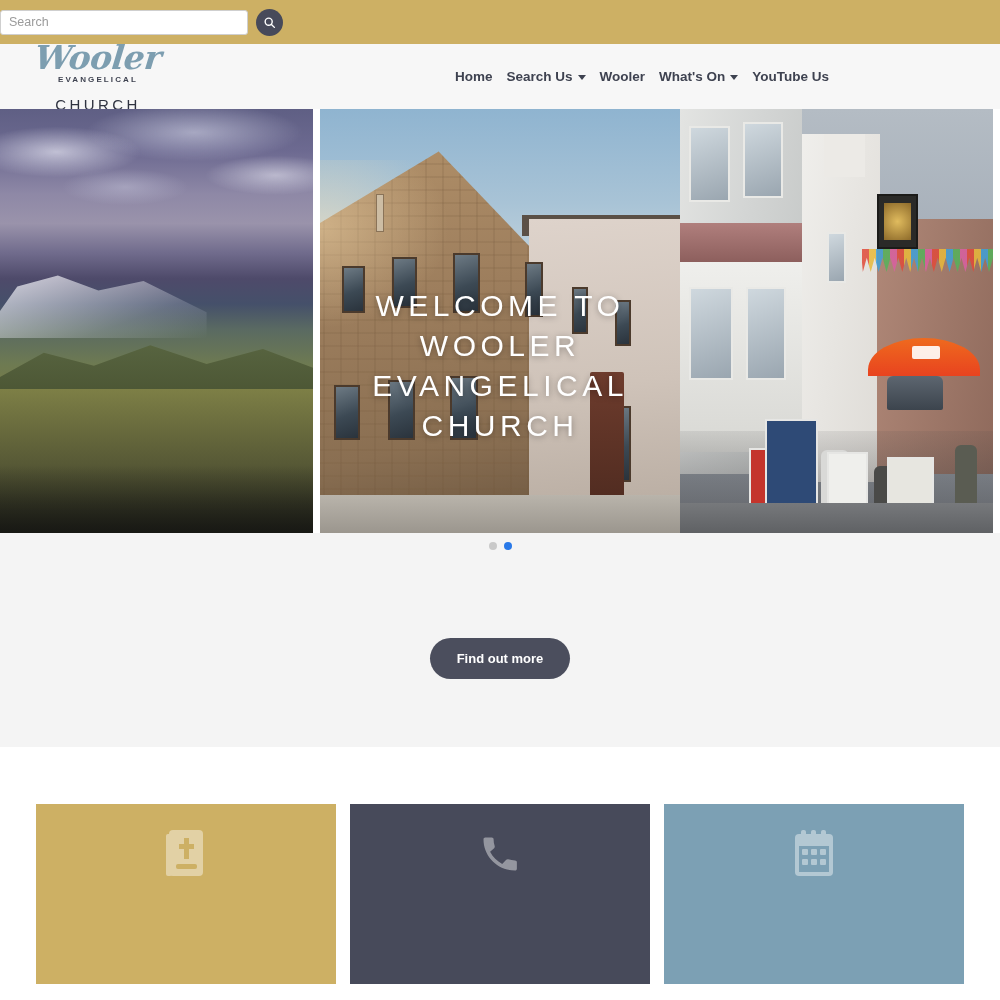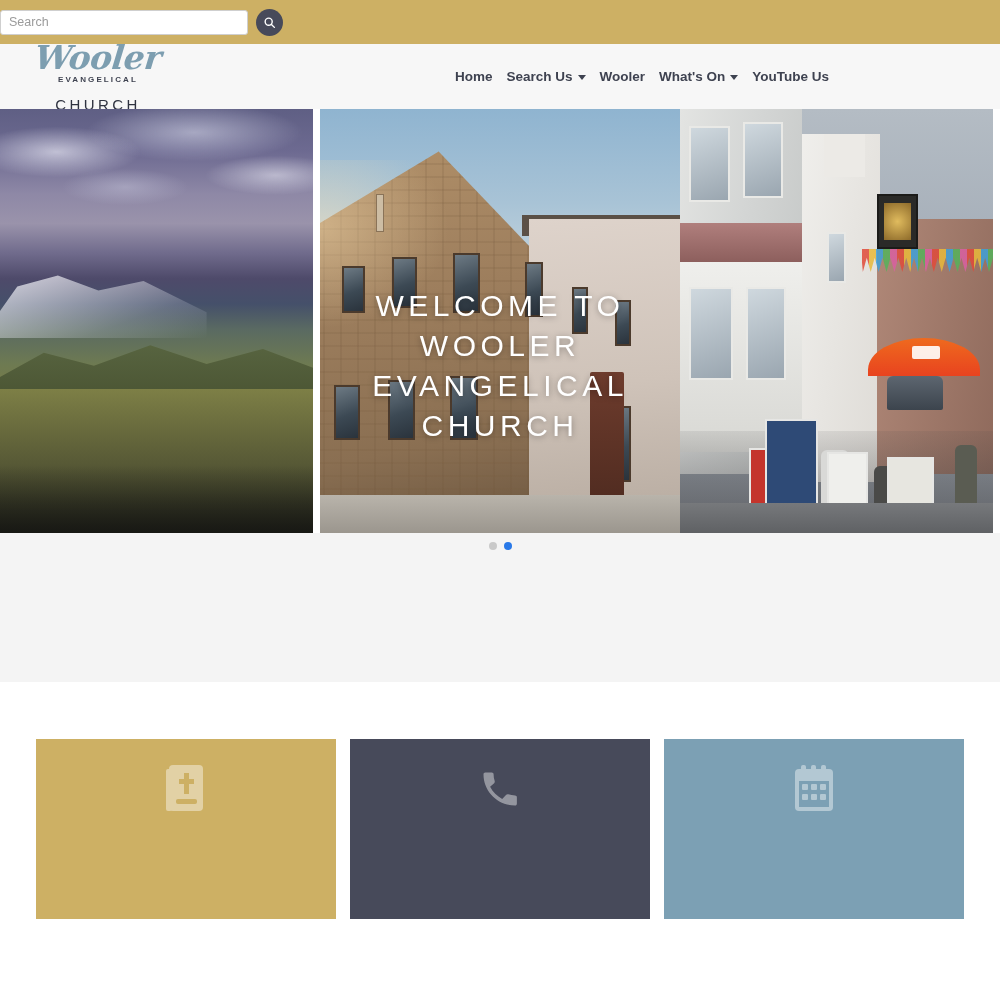--- a/index.html
+++ b/index.html
@@ -415,20 +415,21 @@
     <div class="hero-title">WELCOME TO WOOLER EVANGELICAL CHURCH</div>
   </div>
 </div>
 
 <div class="dots">
   <span class="dot"></span>
   <span class="dot active"></span>
 </div>
 
 <div class="intro">
+  <button class="cta">Find out more</button>
 </div>
 
 <div class="cards-band">
   <div class="cards">
 
     <div class="card card-sundays">
       <span class="card-icon">
         <svg width="40" height="48" viewBox="0 0 40 48" fill="#ffffff">
           <rect x="3" y="0" width="34" height="46" rx="4"></rect>
           <rect x="0" y="4" width="6" height="42" rx="2"></rect>

